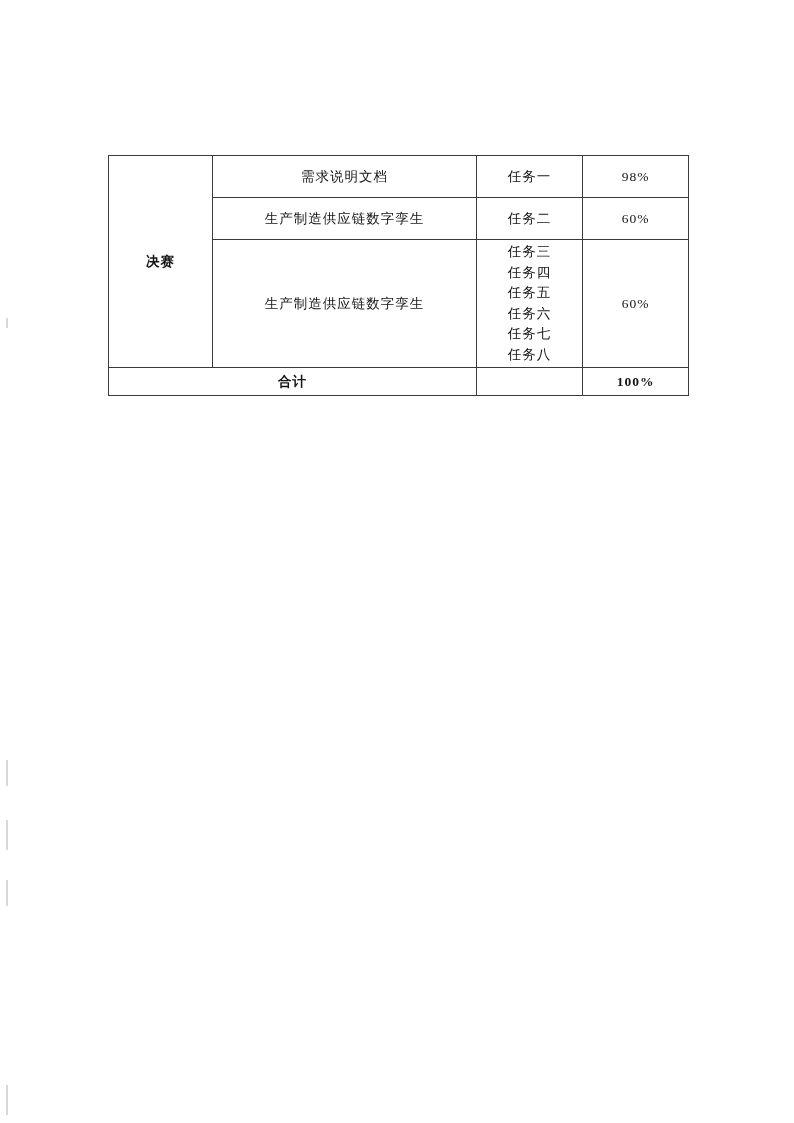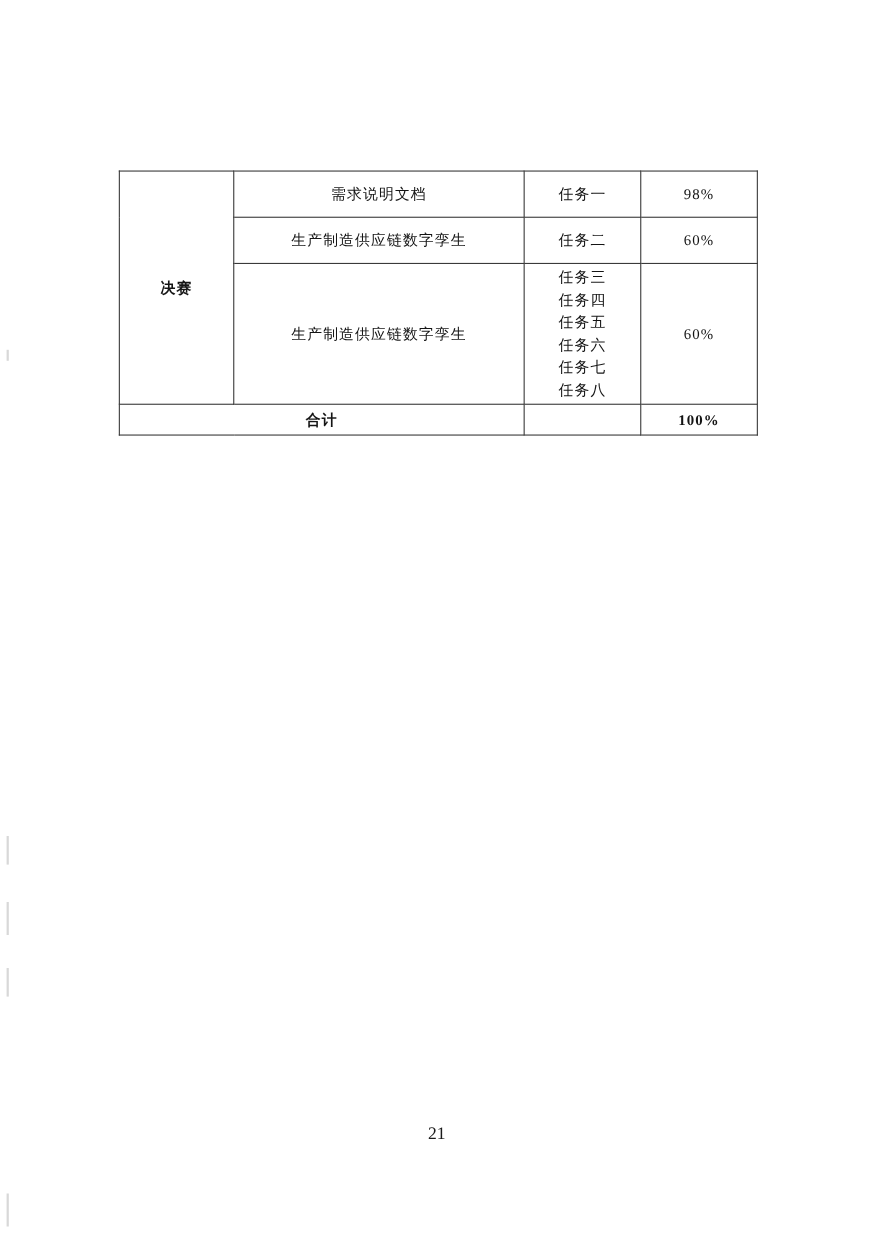--- a/index.html
+++ b/index.html
@@ -153,15 +153,14 @@
         </tr>
         <tr class="row-total">
           <td class="total-label" colspan="2">合计</td>
           <td></td>
           <td class="total-value">100%</td>
         </tr>
       </tbody>
     </table>
   </div>
 
-  <div class="page-number">21</div>
 
 </div>
 
 </body></html>

